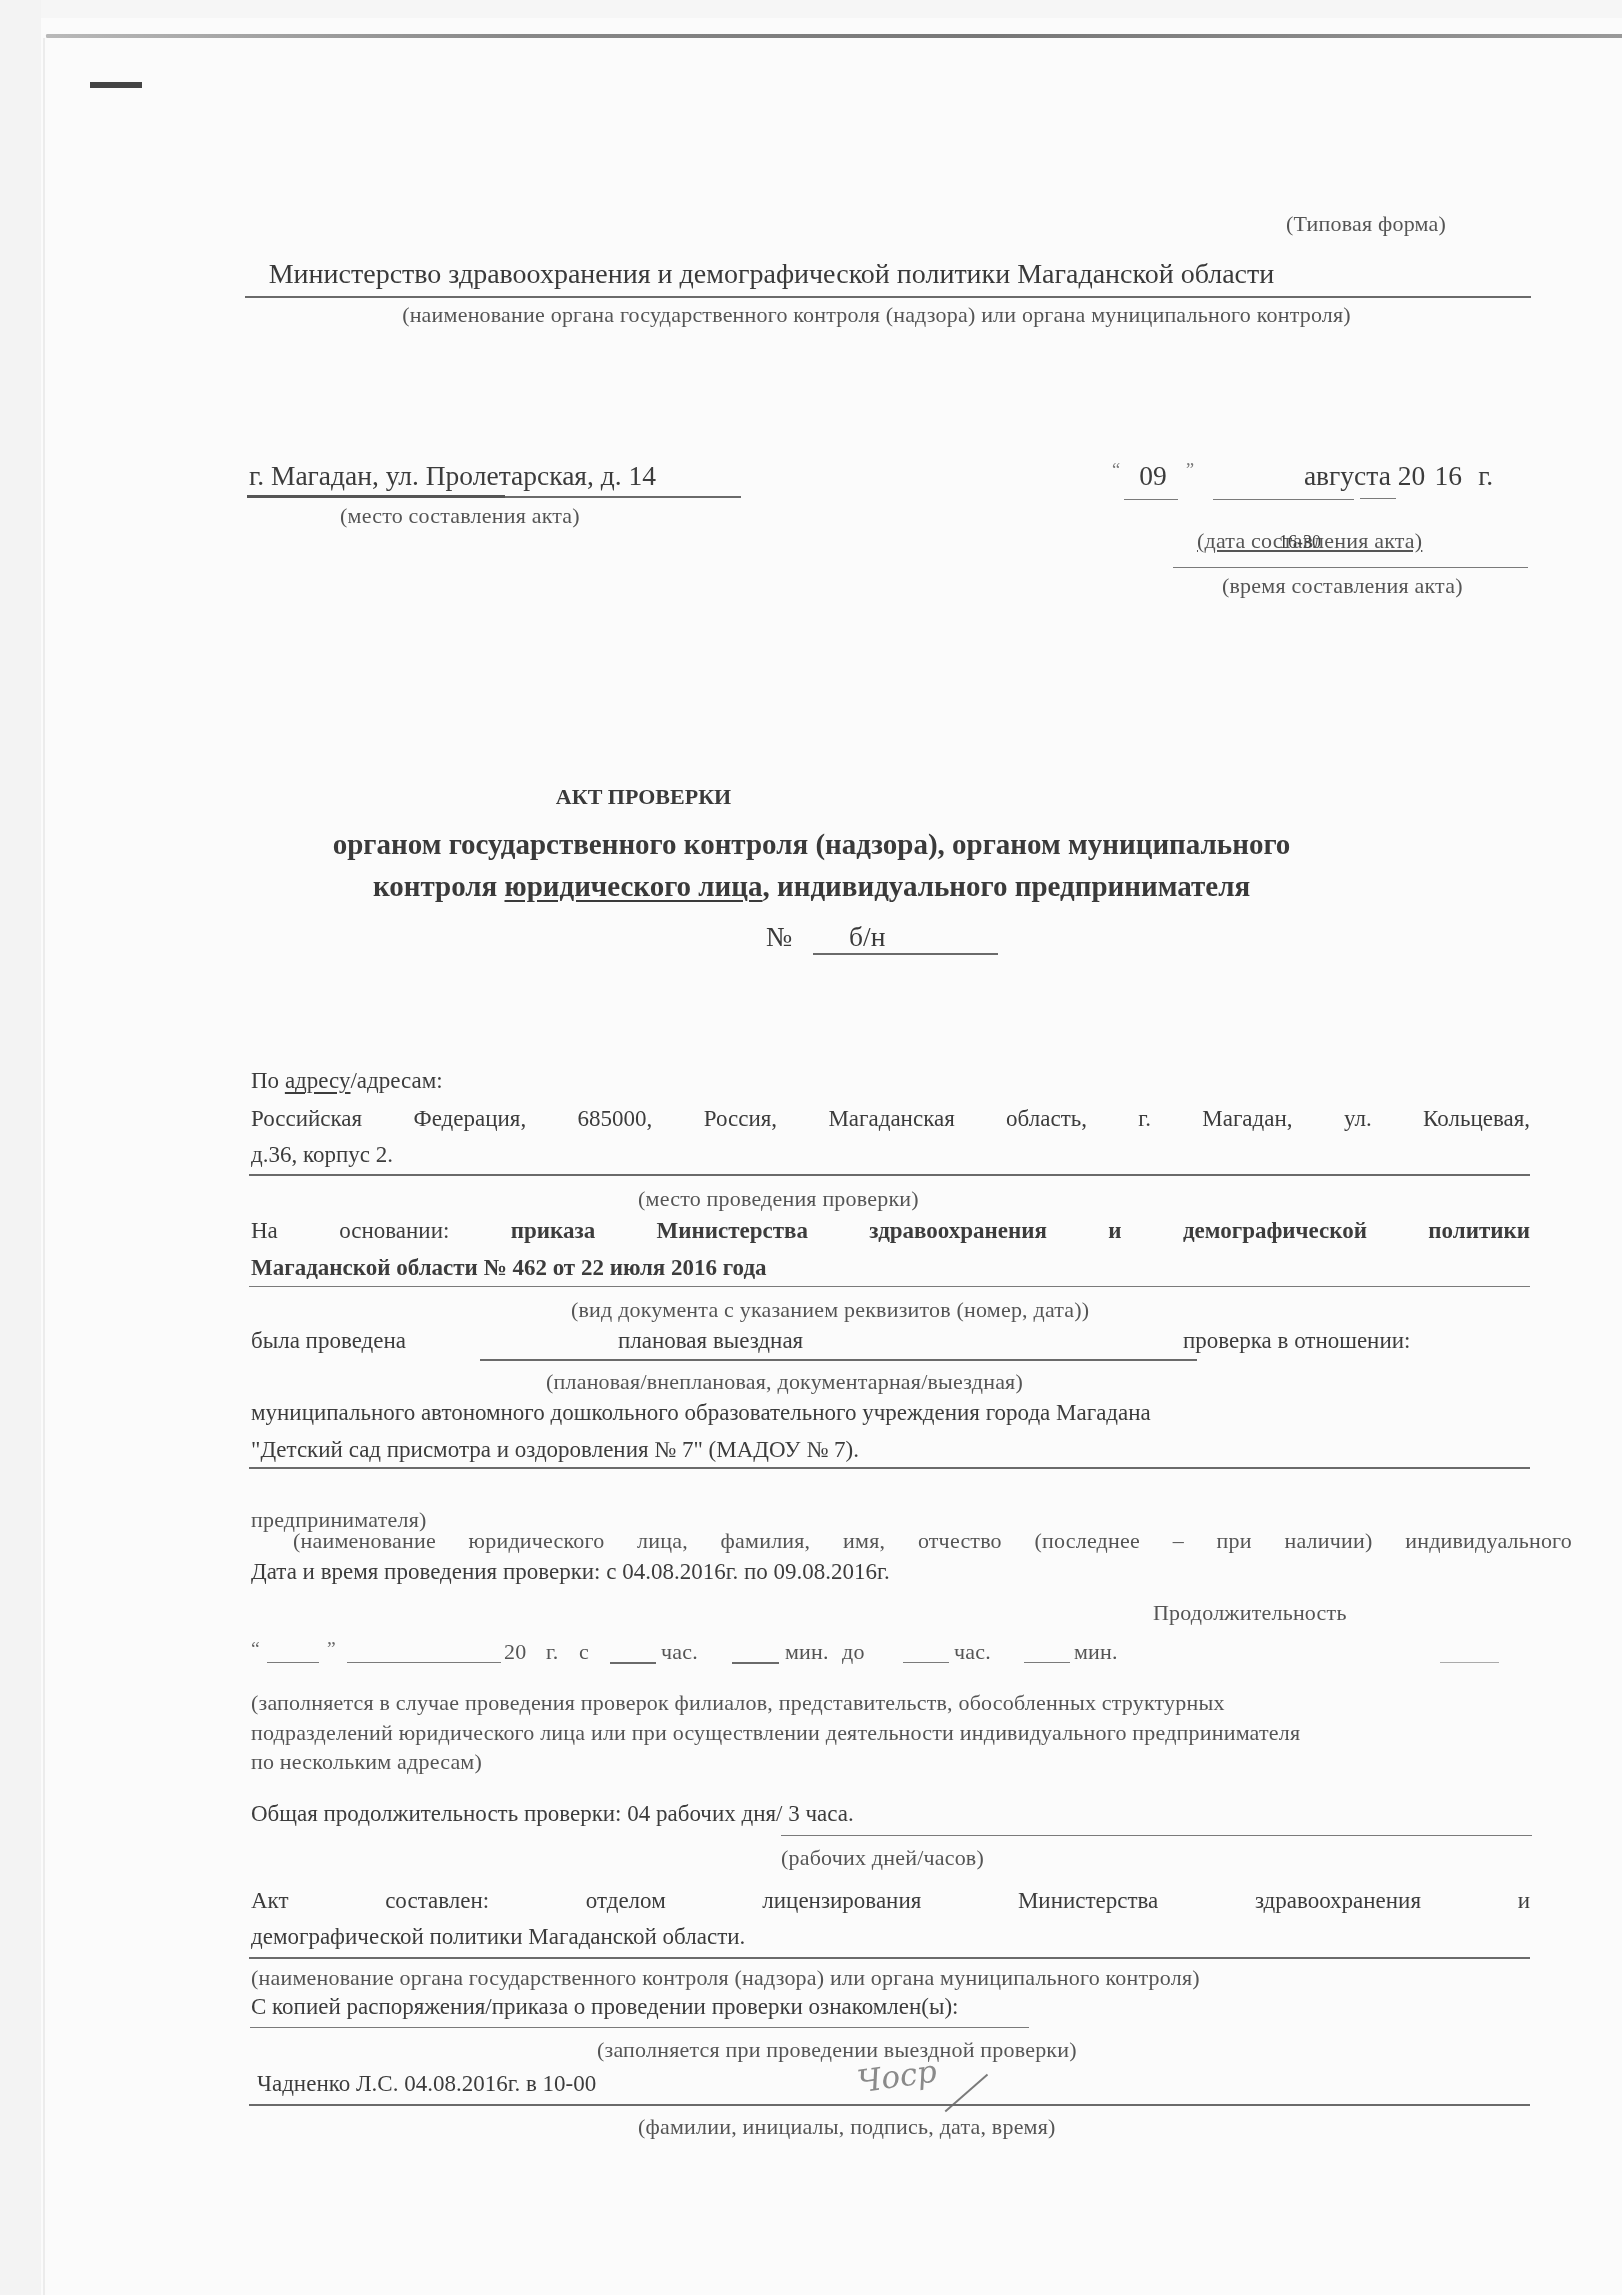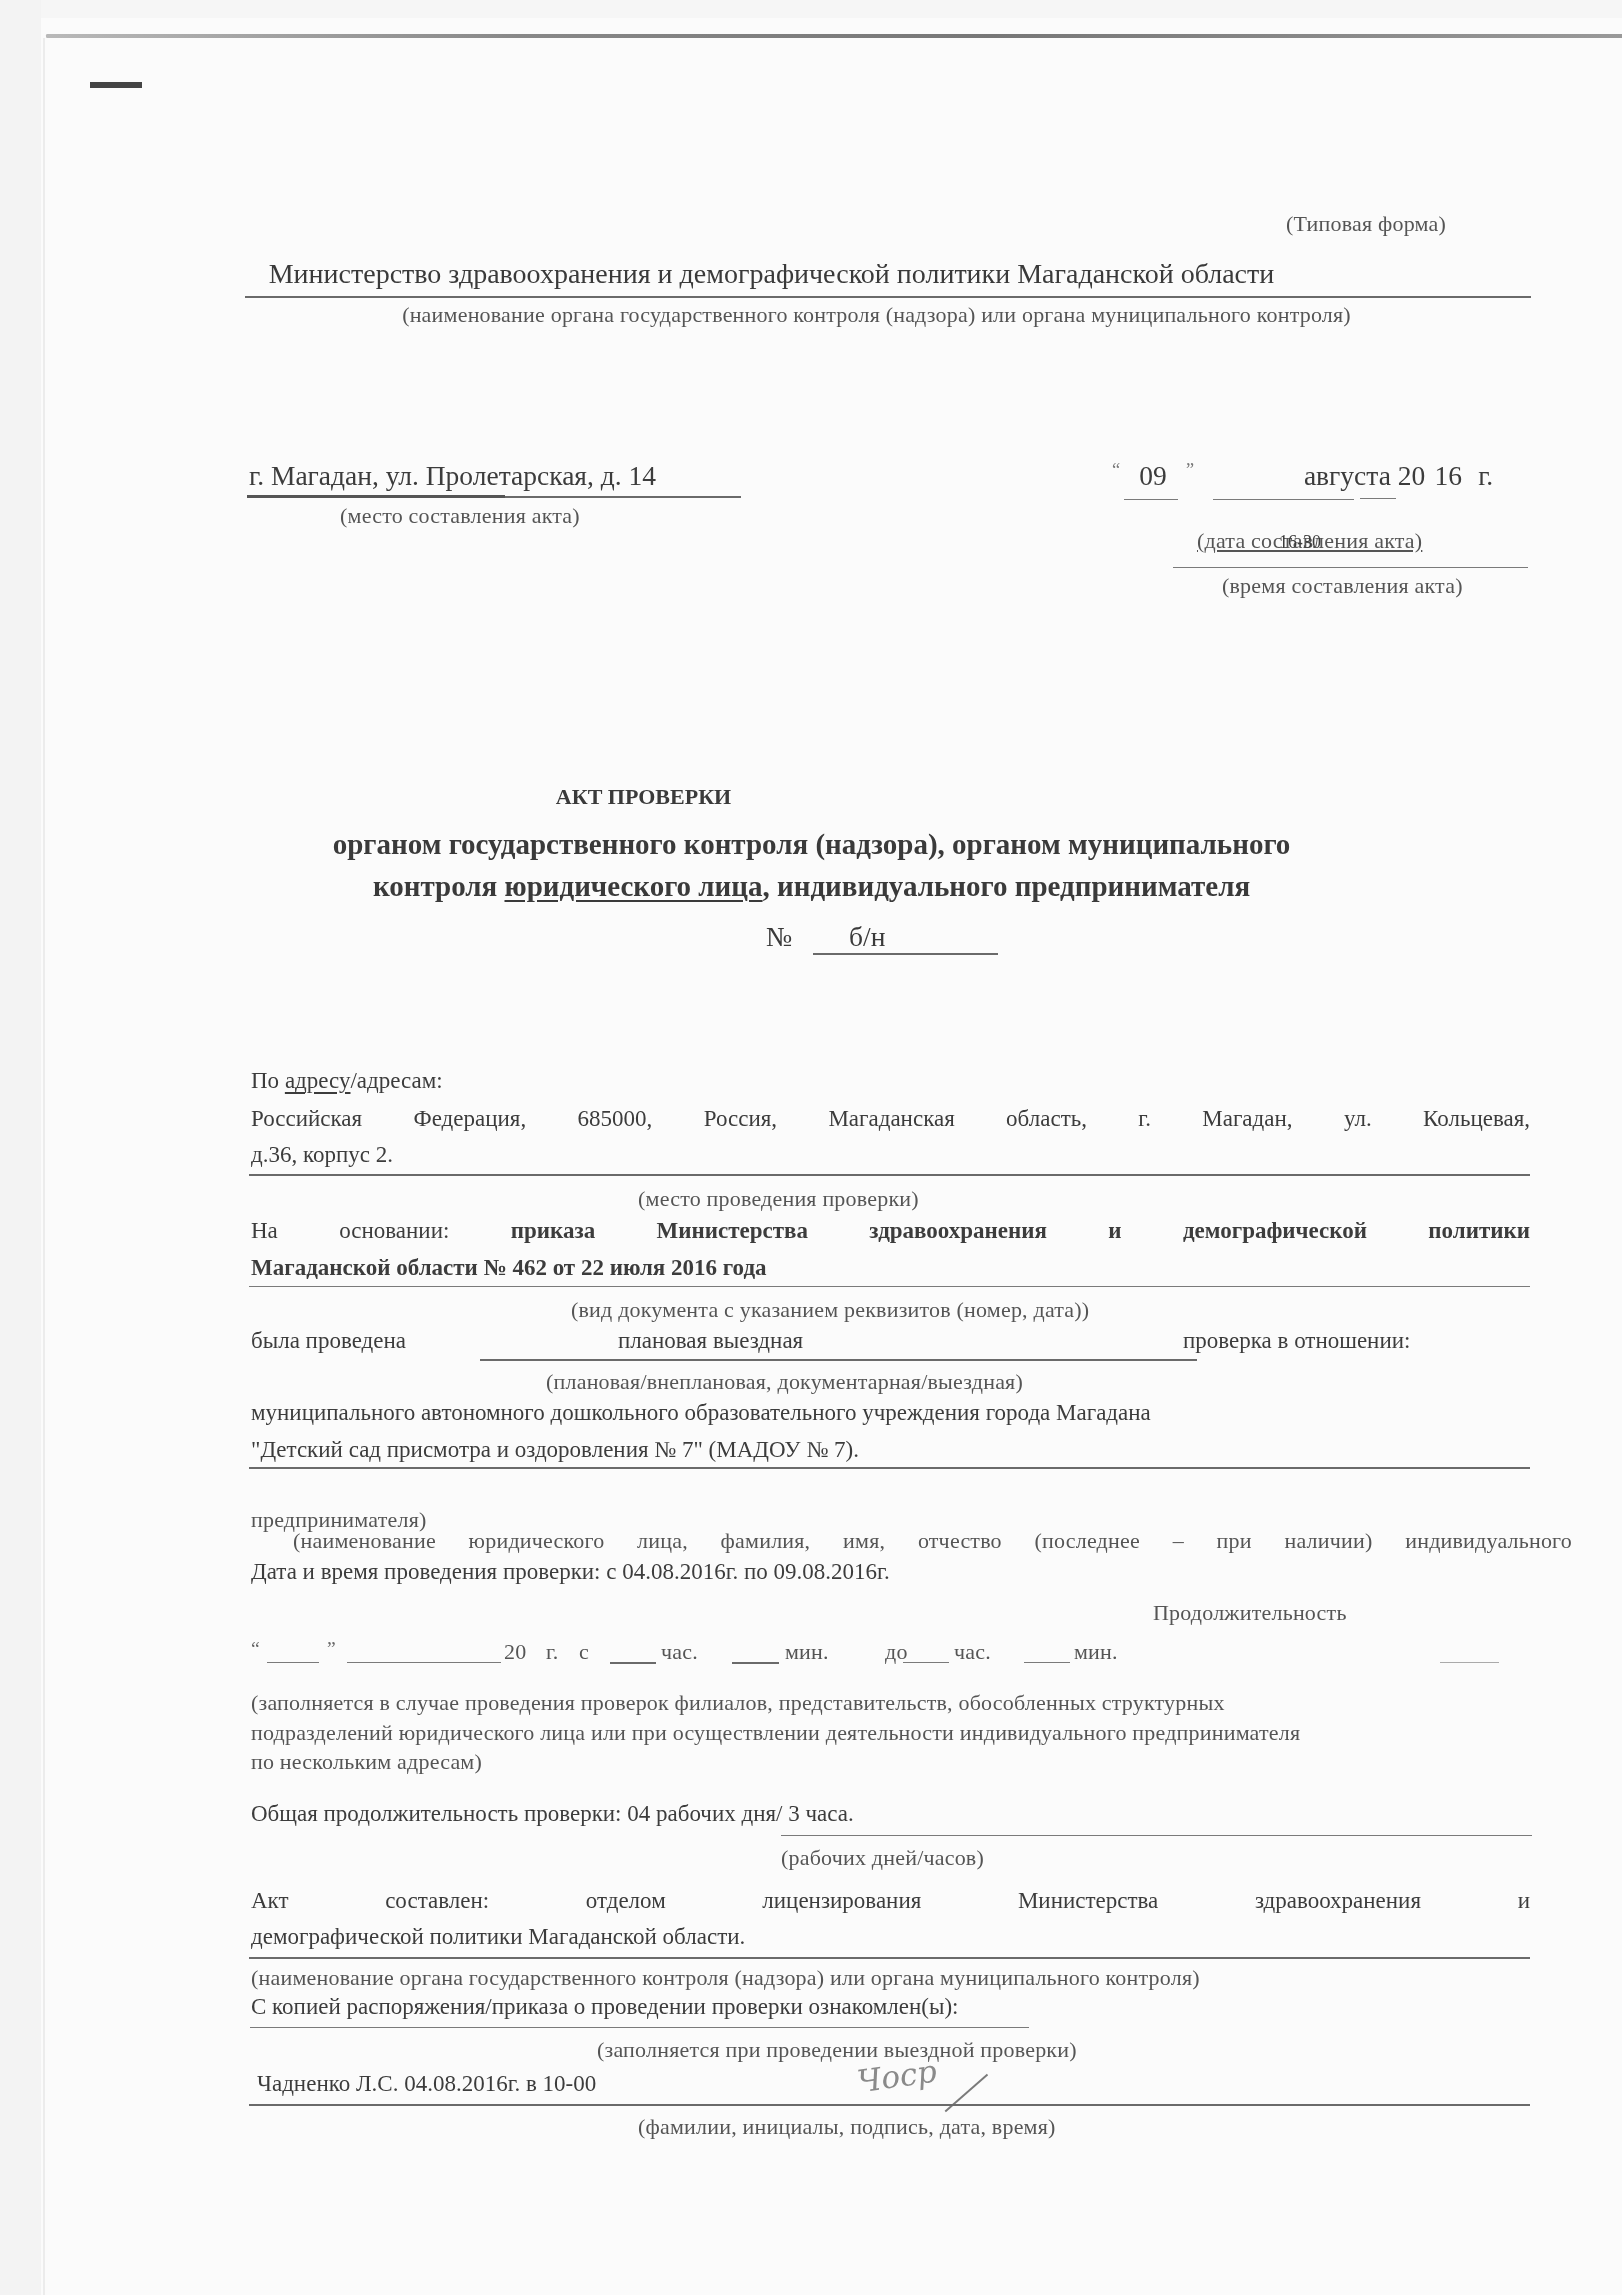--- a/index.html
+++ b/index.html
@@ -120,21 +120,21 @@
 <div class="t hint" style="left:327px; top:1638px; font-size:19.6px; color:#666;">”</div>
 <div class="ul thin" style="left:267px; top:1662px; width:52px;"></div>
 <div class="ul thin" style="left:347px; top:1662px; width:154px;"></div>
 <div class="t hint" style="left:504px; top:1639px;">20</div>
 <div class="t hint" style="left:546px; top:1639px;">г.</div>
 <div class="t hint" style="left:579px; top:1639px;">с</div>
 <div class="ul" style="left:610px; top:1662px; width:46px;"></div>
 <div class="t hint" style="left:661px; top:1639px;">час.</div>
 <div class="ul" style="left:732px; top:1662px; width:47px;"></div>
 <div class="t hint" style="left:785px; top:1639px;">мин.</div>
-<div class="t hint" style="left:885px; top:1639px;">до</div>
+<div class="t hint" style="left:842px; top:1639px;">до</div>
 <div class="ul thin" style="left:903px; top:1662px; width:46px;"></div>
 <div class="t hint" style="left:954px; top:1639px;">час.</div>
 <div class="ul thin" style="left:1024px; top:1662px; width:46px;"></div>
 <div class="t hint" style="left:1074px; top:1639px;">мин.</div>
 <div class="t hint" style="left:1153px; top:1600px;">Продолжительность</div>
 <div class="ul thin" style="left:1440px; top:1662px; width:59px; background:#aaa;"></div>
 
 <div class="t hint lm" style="top:1690px;">(заполняется в случае проведения проверок филиалов, представительств, обособленных структурных</div>
 <div class="t hint lm" style="top:1720px;">подразделений юридического лица или при осуществлении деятельности индивидуального предпринимателя</div>
 <div class="t hint lm" style="top:1749px;">по нескольким адресам)</div>

